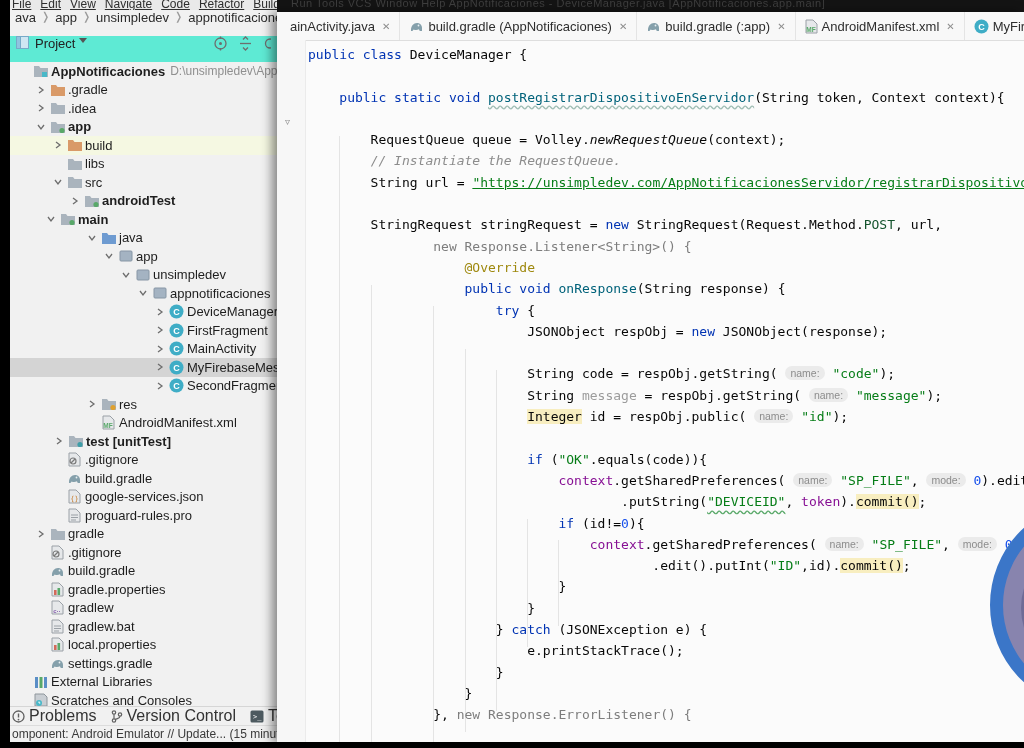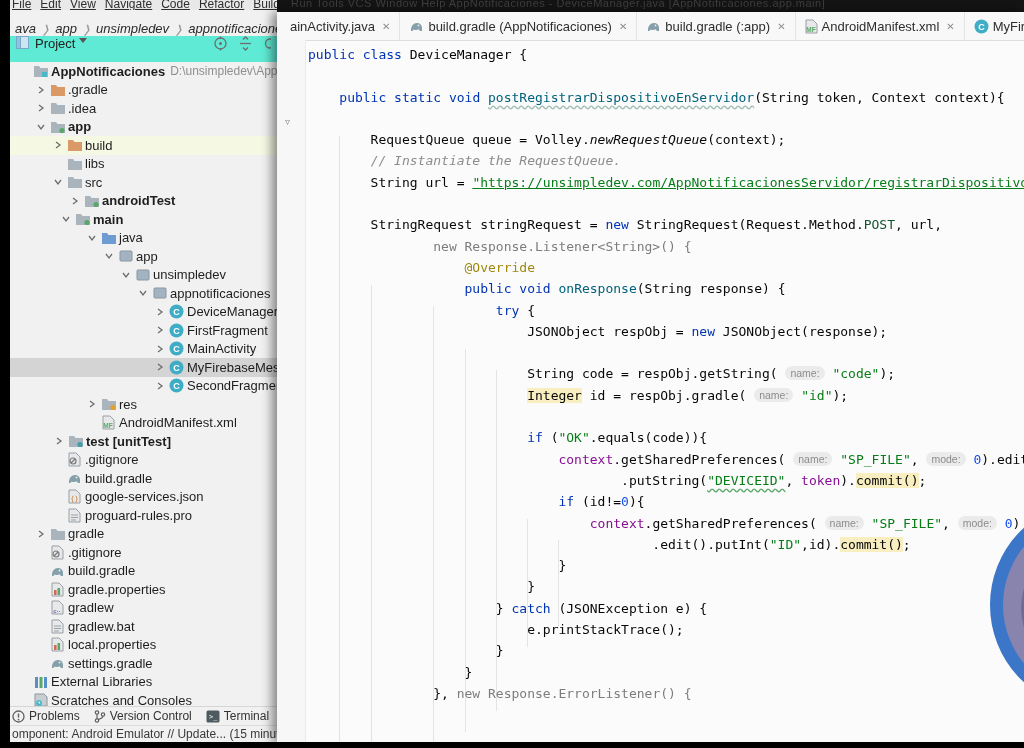--- a/index.html
+++ b/index.html
@@ -11,22 +11,22 @@
   #menu-sliver .inner{position:absolute;top:-6px;left:2px;white-space:nowrap;}
   #menu-sliver span{font-size:12px;color:#2e2e2e;margin-right:9px;text-decoration:underline;}
 
   
   #title-strip{position:absolute;left:277px;top:0;width:747px;height:12px;background:#141414;overflow:hidden;}
   #title-strip .t{position:absolute;top:-3px;left:14px;font-size:11px;color:#3f3f3f;white-space:nowrap;letter-spacing:.5px;}
 
   
   #panel{position:absolute;left:10px;top:10px;width:267px;height:732px;background:#f1f1f1;
          display:flex;flex-direction:column;overflow:hidden;}
-  #breadcrumb{height:26px;display:flex;align-items:flex-end;padding-left:5px;white-space:nowrap;overflow:hidden;
-              background:#f1f1f1;font-style:italic;}
+  #breadcrumb{height:26px;display:flex;align-items:flex-start;padding-left:5px;white-space:nowrap;overflow:hidden;
+              background:#f1f1f1;}
   #breadcrumb .bc-item{font-size:13px;color:#2b2b2b;}
   #breadcrumb .sep{color:#9a9a9a;font-size:11px;margin:0 5px;}
   #panel-header{height:26px;display:flex;padding:0 6px;background:#5eead4;}
   #panel-header .ph-title{font-size:13px;color:#222;margin:0 4px 0 6px;}
   #panel-header .caret{width:0;height:0;border-left:4px solid transparent;border-right:4px solid transparent;
                        border-top:5px solid #555;margin-top:2px;}
   #panel-header .spacer{flex:1;}
   #panel-header svg{display:block;}
   #tree{flex:1;overflow:hidden;position:relative;}
   .row{height:18.5px;display:flex;align-items:center;white-space:nowrap;overflow:hidden;}
@@ -34,21 +34,21 @@
   .row .ic{width:17px;flex:0 0 auto;display:flex;justify-content:center;}
   .row .lbl{font-size:13px;color:#1e1e1e;margin-left:2px;}
   .row .lbl.b{font-weight:bold;}
   .row .suffix{font-size:12px;color:#8f8f8f;margin-left:5px;}
   .row.hl{background:#f5f8e2;}
   .row.sel{background:#d4d4d4;}
 
   #toolbar{height:18px;background:#f1f1f1;border-top:1px solid #d6d6d6;display:flex;align-items:center;
            padding-left:2px;overflow:hidden;}
   .tb-item{display:flex;align-items:center;margin-right:14px;flex:0 0 auto;}
-  .tb-item .lbl{font-size:12px;color:#333;margin-left:4px;}
+  .tb-item .lbl{font-size:16px;color:#333;margin-left:4px;}
   #statusbar{height:16px;background:#f1f1f1;border-top:1px solid #dcdcdc;display:flex;align-items:center;
              overflow:hidden;}
   #statusbar .lbl{font-size:12px;color:#3a3a3a;white-space:nowrap;margin-left:2px;}
 
   
   #editor{position:absolute;left:277px;top:12px;width:747px;height:730px;background:#fbfbfb;
           box-shadow:-5px 0 10px rgba(0,0,0,.45);overflow:hidden;}
   #tabbar{height:28px;background:#f8f8f8;border-bottom:1px solid #dedede;display:flex;align-items:stretch;
           overflow:hidden;white-space:nowrap;}
   .tab{display:flex;align-items:center;padding:0 9px;border-right:1px solid #e4e4e4;flex:0 0 auto;}
@@ -228,21 +228,21 @@
             </svg>
           </span>
           <span class="ic">
             <svg width="16" height="14" viewBox="0 0 16 14">
               <path d="M1 2h5l1.5 2H15v9H1z" fill="#aab4bd"></path>
               <circle cx="12" cy="10.5" r="2.6" fill="#59a869"></circle>
             </svg>
           </span>
           <span class="lbl b">androidTest</span>
         </div>
-        <div class="row" style="padding-left:48px">
+        <div class="row" style="padding-left:33px">
           <span class="chev">
             <svg width="8" height="8" viewBox="0 0 8 8" style="transform:rotate(90deg)">
               <path d="M2 1 L6 4 L2 7" fill="none" stroke="#6e6e6e" stroke-width="1.3"></path>
             </svg>
           </span>
           <span class="ic">
             <svg width="16" height="14" viewBox="0 0 16 14">
               <path d="M1 2h5l1.5 2H15v9H1z" fill="#aab4bd"></path>
               <circle cx="12" cy="10.5" r="2.6" fill="#59a869"></circle>
             </svg>
@@ -670,21 +670,22 @@
           <div class="cl"><span class="p">        String url = </span><span class="su">"https://unsimpledev.com/AppNotificacionesServidor/registrarDispositivo.php"</span></div>
           <div class="cl"></div>
           <div class="cl"><span class="p">        StringRequest stringRequest = </span><span class="k">new</span><span class="p"> StringRequest(Request.Method.</span><span class="cst">POST</span><span class="p">, url,</span></div>
           <div class="cl"><span class="g">                new Response.Listener&lt;String&gt;() {</span></div>
           <div class="cl"><span class="p">                    </span><span class="an">@Override</span></div>
           <div class="cl"><span class="p">                    </span><span class="k">public</span><span class="p"> </span><span class="k">void</span><span class="p"> </span><span class="m">onResponse</span><span class="p">(String response) {</span></div>
           <div class="cl"><span class="p">                        </span><span class="k">try</span><span class="p"> {</span></div>
           <div class="cl"><span class="p">                            JSONObject respObj = </span><span class="k">new</span><span class="p"> JSONObject(response);</span></div>
           <div class="cl"></div>
           <div class="cl"><span class="p">                            String code = respObj.getString( </span><span class="h">name:</span><span class="p"> </span><span class="s">"code"</span><span class="p">);</span></div>
-          <div class="cl"><span class="p">                            </span><span class="hl">Integer</span><span class="p"> id = respObj.gradle( </span><span class="h">name:</span><span class="p"> </span><span class="s">"id"</span><span class="p">);</span></div>
+          <div class="cl"><span class="p">                            String </span><span class="un">message</span><span class="p"> = respObj.getString( </span><span class="h">name:</span><span class="p"> </span><span class="s">"message"</span><span class="p">);</span></div>
+          <div class="cl"><span class="p">                            </span><span class="hl">Integer</span><span class="p"> id = respObj.public( </span><span class="h">name:</span><span class="p"> </span><span class="s">"id"</span><span class="p">);</span></div>
           <div class="cl"></div>
           <div class="cl"><span class="p">                            </span><span class="k">if</span><span class="p"> (</span><span class="s">"OK"</span><span class="p">.equals(code)){</span></div>
           <div class="cl"><span class="p">                                </span><span class="prm">context</span><span class="p">.getSharedPreferences( </span><span class="h">name:</span><span class="p"> </span><span class="s">"SP_FILE"</span><span class="p">, </span><span class="h">mode:</span><span class="p"> </span><span class="n">0</span><span class="p">).edit()</span></div>
           <div class="cl"><span class="p">                                        .putString(</span><span class="sw">"DEVICEID"</span><span class="p">, </span><span class="prm">token</span><span class="p">).</span><span class="hl">commit()</span><span class="p">;</span></div>
           <div class="cl"><span class="p">                                </span><span class="k">if</span><span class="p"> (id!=</span><span class="n">0</span><span class="p">){</span></div>
           <div class="cl"><span class="p">                                    </span><span class="prm">context</span><span class="p">.getSharedPreferences( </span><span class="h">name:</span><span class="p"> </span><span class="s">"SP_FILE"</span><span class="p">, </span><span class="h">mode:</span><span class="p"> </span><span class="n">0</span><span class="p">)</span></div>
           <div class="cl"><span class="p">                                            .edit().putInt(</span><span class="s">"ID"</span><span class="p">,id).</span><span class="hl">commit()</span><span class="p">;</span></div>
           <div class="cl"><span class="p">                                }</span></div>
           <div class="cl"><span class="p">                            }</span></div>
           <div class="cl"><span class="p">                        } </span><span class="k">catch</span><span class="p"> (JSONException e) {</span></div>

